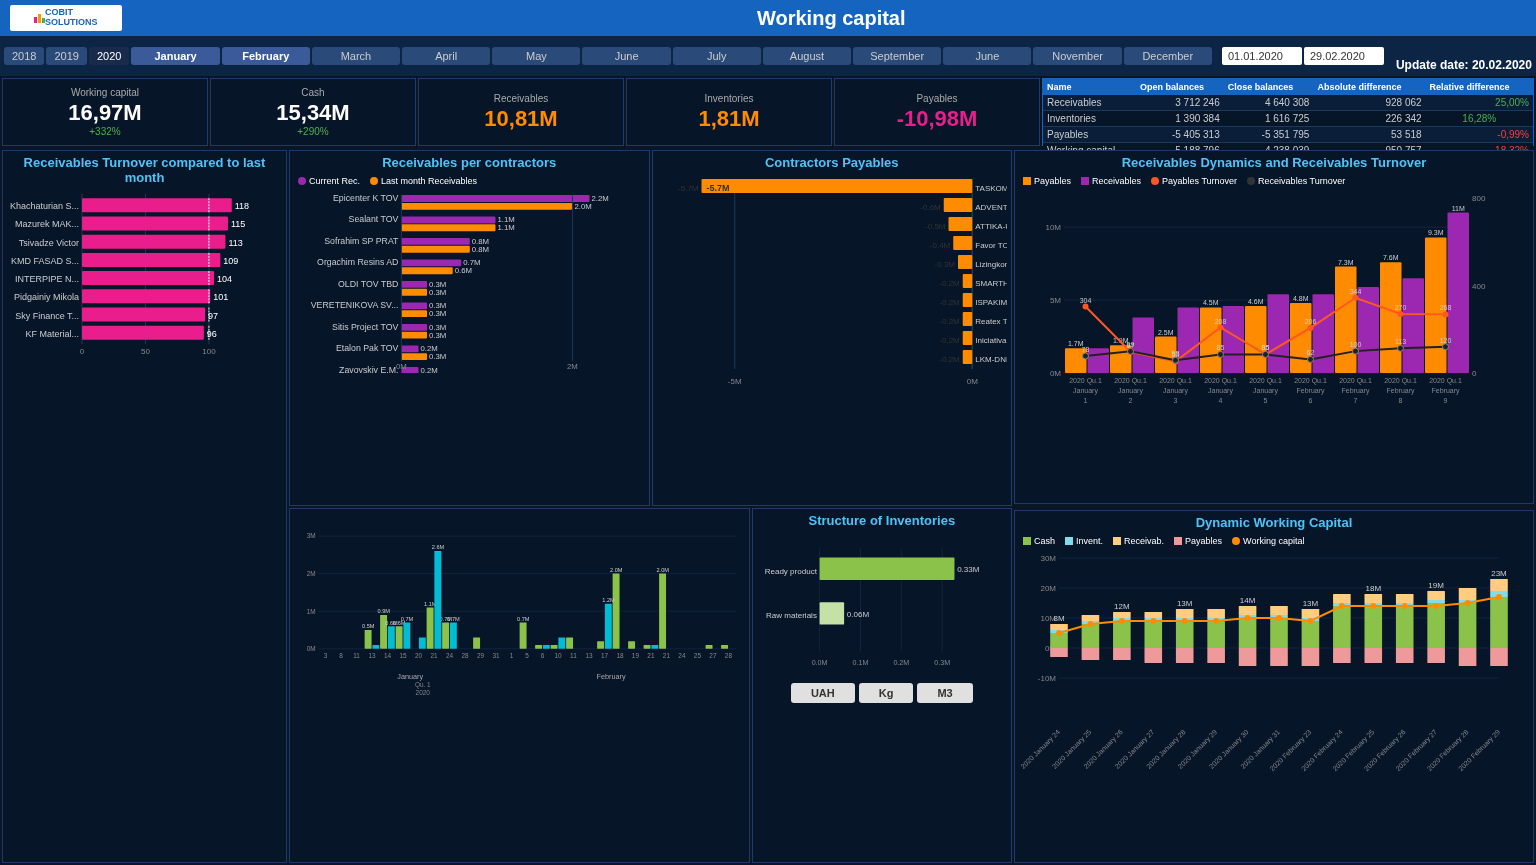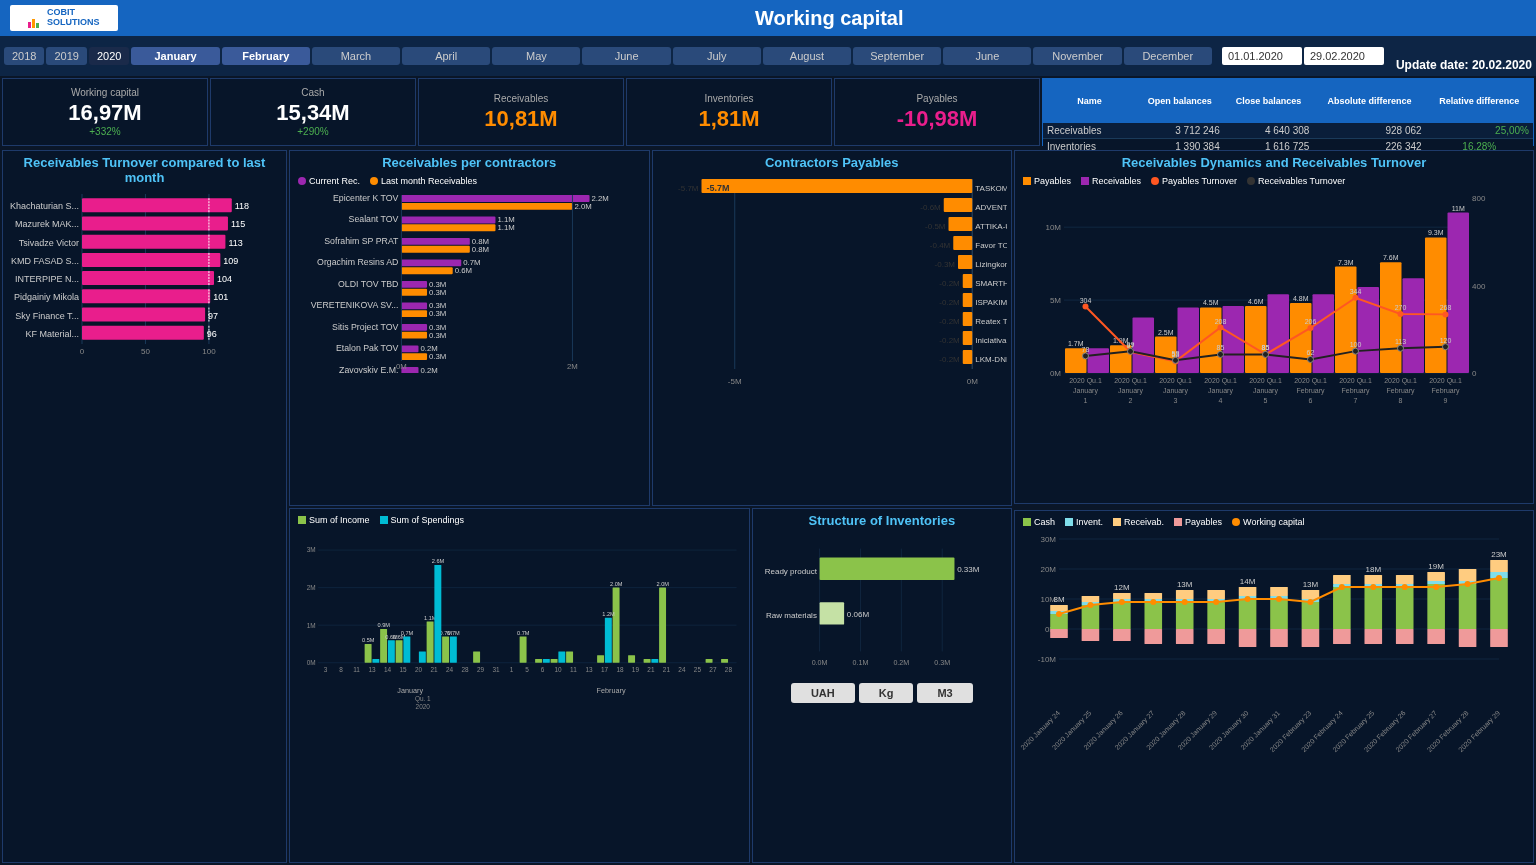--- a/index.html
+++ b/index.html
@@ -1,20 +1,20 @@
 <!DOCTYPE html>
 <html><head>
   <meta charset="utf-8">
   <style>
     * { box-sizing: border-box; margin: 0; padding: 0; }
     body { background: #0a1628; color: #fff; font-family: Arial, sans-serif; font-size: 11px; width: 1536px; min-height: 865px; overflow: hidden; }
     
     
     .header { background: #1565c0; display: flex; align-items: center; height: 36px; padding: 0 10px; }
-    .logo-area { background: #fff; padding: 3px 18px; border-radius: 2px; margin-right: 15px; display: flex; gap: 8px; }
+    .logo-area { background: #fff; padding: 3px 24px; border-radius: 2px; margin-right: 15px; display: flex; align-items: center; gap: 0; }
     .logo-text { color: #1565c0; font-weight: bold; font-size: 9px; line-height: 1.1; }
     .logo-icon { display: flex; gap: 1px; align-items: flex-end; }
     .page-title { flex: 1; text-align: center; font-size: 20px; font-weight: bold; color: #fff; }
     
     
     .nav-bar { background: #0d2545; display: flex; align-items: center; height: 40px; padding: 0 4px; gap: 2px; }
     .year-btn { background: #2a4a7a; color: #ccc; border: none; padding: 3px 8px; border-radius: 3px; cursor: pointer; font-size: 11px; }
     .year-btn.active { background: #1a2a4a; color: #fff; }
     .month-btn { background: #2a4a7a; color: #ccc; border: none; padding: 3px 10px; border-radius: 3px; cursor: pointer; font-size: 11px; flex: 1; }
     .month-btn.active { background: #3a5a9a; color: #fff; font-weight: bold; }
@@ -31,21 +31,21 @@
     .kpi-value.orange { color: #ff8c00; }
     .kpi-value.pink { color: #e91e8c; }
     .kpi-change { font-size: 10px; color: #4caf50; }
     
     .chart-card { background: #071529; border: 1px solid #1e3a6a; padding: 4px; position: relative; }
     .chart-title { text-align: center; font-size: 13px; color: #4fc3f7; margin-bottom: 4px; font-weight: bold; }
     
     
     .wc-table { background: #071529; border: 1px solid #1565c0; }
     .wc-table table { width: 100%; border-collapse: collapse; font-size: 10px; }
-    .wc-table th { background: #1565c0; color: #fff; padding: 17px 4px; text-align: center; font-size: 9px; }
+    .wc-table th { background: #1565c0; color: #fff; padding: 3px 4px; text-align: left; font-size: 9px; }
     .wc-table td { padding: 2px 4px; border-bottom: 1px solid #1a3a5a; color: #ccc; }
     .wc-table tr:nth-child(odd) td { background: #0a1e3a; }
     .wc-table tr:nth-child(even) td { background: #071529; }
     .wc-table .positive { color: #4caf50; }
     .wc-table .negative { color: #f44336; }
     
     
     .legend { display: flex; gap: 10px; font-size: 9px; padding: 2px 4px; }
     .legend-item { display: flex; align-items: center; gap: 3px; }
     .legend-dot { width: 8px; height: 8px; border-radius: 50%; }
@@ -325,30 +325,20 @@
               <text x="277.5" y="169" text-anchor="end" font-size="8" fill="#333">-0.2M</text>
               <rect x="280.5" y="176" width="9.5" height="14" fill="#ff8c00" rx="1"></rect>
               <text x="293" y="188" font-size="8" fill="#ccc">LKM-DNIPRO</text>
               <text x="277.5" y="188" text-anchor="end" font-size="8" fill="#333">-0.2M</text>
             </svg>
         </div>
       </div>
 
       <div style="display:flex; gap:2px; flex:1;">
         <div class="chart-card" style="flex:1.8;">
-          <div class="legend">
-            <div class="legend-item">
-                <div class="legend-sq" style="background:#8bc34a;"></div>
-                <span>Sum of Income</span>
-              </div>
-            <div class="legend-item">
-                <div class="legend-sq" style="background:#00bcd4;"></div>
-                <span>Sum of Spendings</span>
-              </div>
-          </div>
           <svg xmlns="http://www.w3.org/2000/svg" width="100%" height="195" viewBox="0 0 560 195">
               <line x1="30" y1="145" x2="550" y2="145" stroke="#1a3a5a" stroke-width="0.5"></line>
               <text x="27" y="148" text-anchor="end" font-size="8" fill="#888">0M</text>
               <line x1="30" y1="98.33333333333334" x2="550" y2="98.33333333333334" stroke="#1a3a5a" stroke-width="0.5"></line>
               <text x="27" y="101.33333333333334" text-anchor="end" font-size="8" fill="#888">1M</text>
               <line x1="30" y1="51.66666666666667" x2="550" y2="51.66666666666667" stroke="#1a3a5a" stroke-width="0.5"></line>
               <text x="27" y="54.66666666666667" text-anchor="end" font-size="8" fill="#888">2M</text>
               <line x1="30" y1="5" x2="550" y2="5" stroke="#1a3a5a" stroke-width="0.5"></line>
               <text x="27" y="8" text-anchor="end" font-size="8" fill="#888">3M</text>
               <rect x="87.77777777777777" y="121.66666666666667" width="8.62962962962963" height="23.33333333333333" fill="#8bc34a" rx="0.5"></rect>
@@ -575,20 +565,21 @@
             <text x="381.5" y="195" text-anchor="middle" font-size="7" fill="#888">2020 Qu.1</text>
             <text x="381.5" y="205" text-anchor="middle" font-size="7" fill="#888">February</text>
             <text x="381.5" y="215" text-anchor="middle" font-size="7" fill="#888">8 </text>
             <text x="426.5" y="195" text-anchor="middle" font-size="7" fill="#888">2020 Qu.1</text>
             <text x="426.5" y="205" text-anchor="middle" font-size="7" fill="#888">February</text>
             <text x="426.5" y="215" text-anchor="middle" font-size="7" fill="#888">9 </text>
           </svg>
       </div>
 
       <div class="chart-card" style="flex:1;">
+        <div class="chart-title">Dynamic Working Capital</div>
         <div class="legend">
           <div class="legend-item">
               <div class="legend-sq" style="background:#8bc34a;"></div>
               <span>Cash</span>
             </div>
           <div class="legend-item">
               <div class="legend-sq" style="background:#80deea;"></div>
               <span>Invent.</span>
             </div>
           <div class="legend-item">

